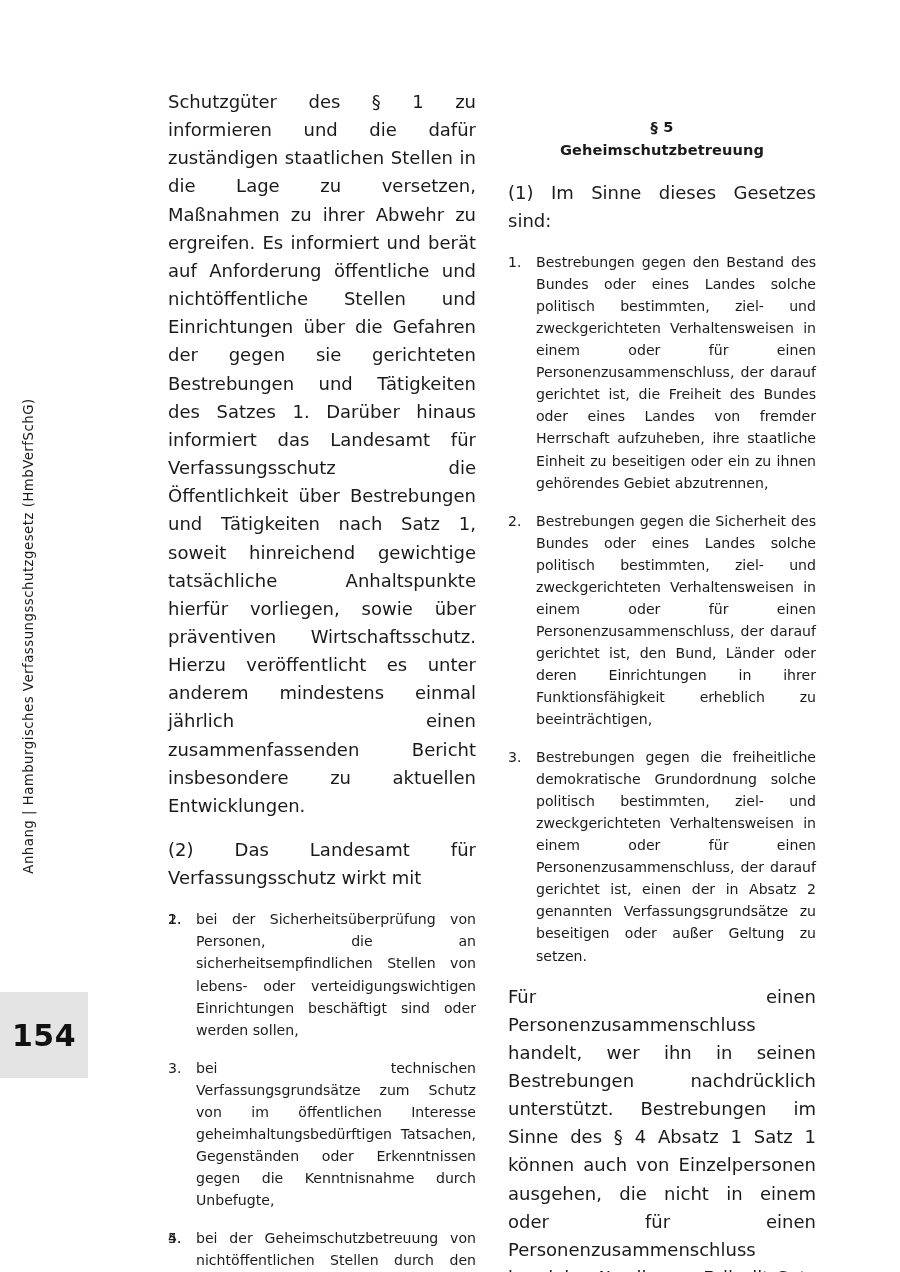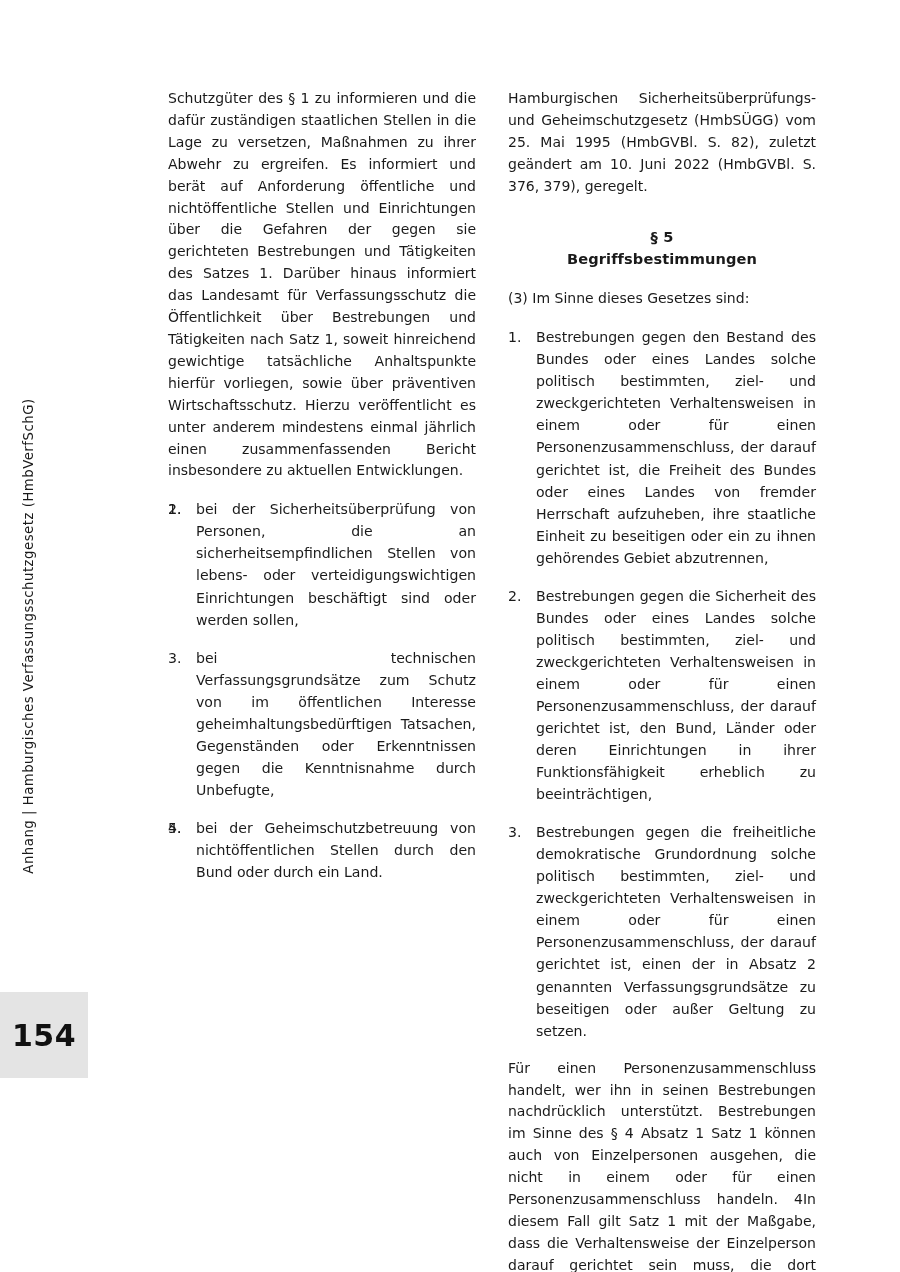--- a/index.html
+++ b/index.html
@@ -74,21 +74,21 @@
   .column {
     position: absolute;
     top: 0;
     width: 308px;
   }
   .column--left  { left: 0; }
   .column--right { left: 340px; }
 
   .para {
     margin: 0 0 16px 0;
-    font-size: 14px;
+    font-size: 18px;
     line-height: 1.565;
     text-align: justify;
     text-justify: inter-word;
     hyphens: manual;
   }
   .para:last-child { margin-bottom: 0; }
 
   
   .item {
     position: relative;
@@ -135,20 +135,21 @@
   <div class="page-number-tab">
     <span class="page-number">154</span>
   </div>
 
   <div class="columns">
 
     <div class="column column--left">
 
       <p class="para">Schutzgüter des § 1 zu informieren und die dafür zuständigen staatlichen Stellen in die Lage zu versetzen, Maßnahmen zu ihrer Abwehr zu ergreifen. Es informiert und berät auf Anforderung öffentliche und nichtöffentliche Stellen und Einrichtungen über die Gefahren der gegen sie gerichteten Bestrebungen und Tätigkeiten des Satzes 1. Darüber hinaus informiert das Landesamt für Verfassungsschutz die Öffentlichkeit über Bestrebungen und Tätigkeiten nach Satz 1, soweit hinreichend gewichtige tatsächliche Anhaltspunkte hierfür vorliegen, sowie über präventiven Wirtschaftsschutz. Hierzu veröffentlicht es unter anderem mindestens einmal jährlich einen zusammenfassenden Bericht insbesondere zu aktuellen Entwicklungen.</p>
 
+      <p class="para">(2) Das Landesamt für Verfassungsschutz wirkt mit</p>
 
       <div class="item">
         <span class="item-marker">1.</span>
       </div>
 
       <div class="item">
         <span class="item-marker">2.</span>
         <span>bei der Sicherheitsüberprüfung von Personen, die an sicherheitsempfindlichen Stellen von lebens- oder verteidigungswichtigen Einrichtungen beschäftigt sind oder werden sollen,</span>
       </div>
 
@@ -163,28 +164,27 @@
 
       <div class="item">
         <span class="item-marker">5.</span>
         <span>bei der Geheimschutzbetreuung von nichtöffentlichen Stellen durch den Bund oder durch ein Land.</span>
       </div>
 
     </div>
 
     <div class="column column--right">
 
-      <p class="para">Hamburgischen Sicherheitsüberprüfungs- und Geheimschutzgesetz (HmbSÜGG) vom 25. Mai 1995 (HmbGVBl. S. 82), zuletzt geändert am 10. Juni 2022 (HmbGVBl. S. 376, 379), geregelt.</p>
 
       <div class="heading">
         <span class="heading-line heading-line--symbol">§ 5</span>
-        <span class="heading-line">Begriffsbestimmungen</span>
-      </div>
-
-      <p class="para">(3) Im Sinne dieses Gesetzes sind:</p>
+        <span class="heading-line">Geheimschutzbetreuung</span>
+      </div>
+
+      <p class="para">(1) Im Sinne dieses Gesetzes sind:</p>
 
       <div class="item">
         <span class="item-marker">1.</span>
         <span>Bestrebungen gegen den Bestand des Bundes oder eines Landes solche politisch bestimmten, ziel- und zweckgerichteten Verhaltensweisen in einem oder für einen Personenzusammenschluss, der darauf gerichtet ist, die Freiheit des Bundes oder eines Landes von fremder Herrschaft aufzuheben, ihre staatliche Einheit zu beseitigen oder ein zu ihnen gehörendes Gebiet abzutrennen,</span>
       </div>
 
       <div class="item">
         <span class="item-marker">2.</span>
         <span>Bestrebungen gegen die Sicherheit des Bundes oder eines Landes solche politisch bestimmten, ziel- und zweckgerichteten Verhaltensweisen in einem oder für einen Personenzusammenschluss, der darauf gerichtet ist, den Bund, Länder oder deren Einrichtungen in ihrer Funktionsfähigkeit erheblich zu beeinträchtigen,</span>
       </div>

